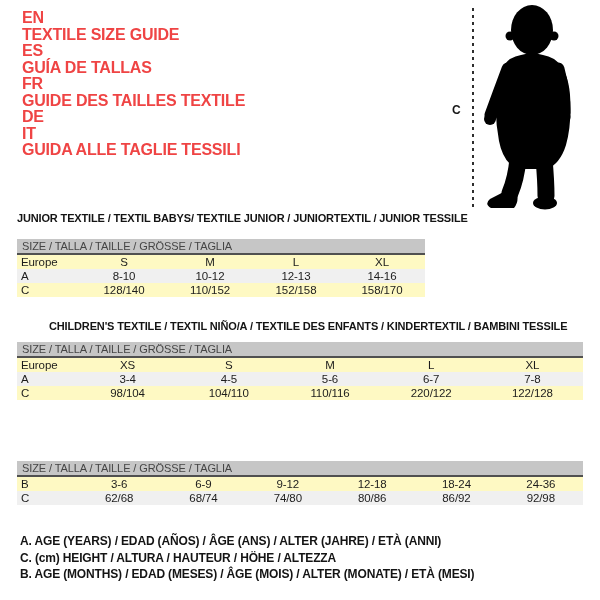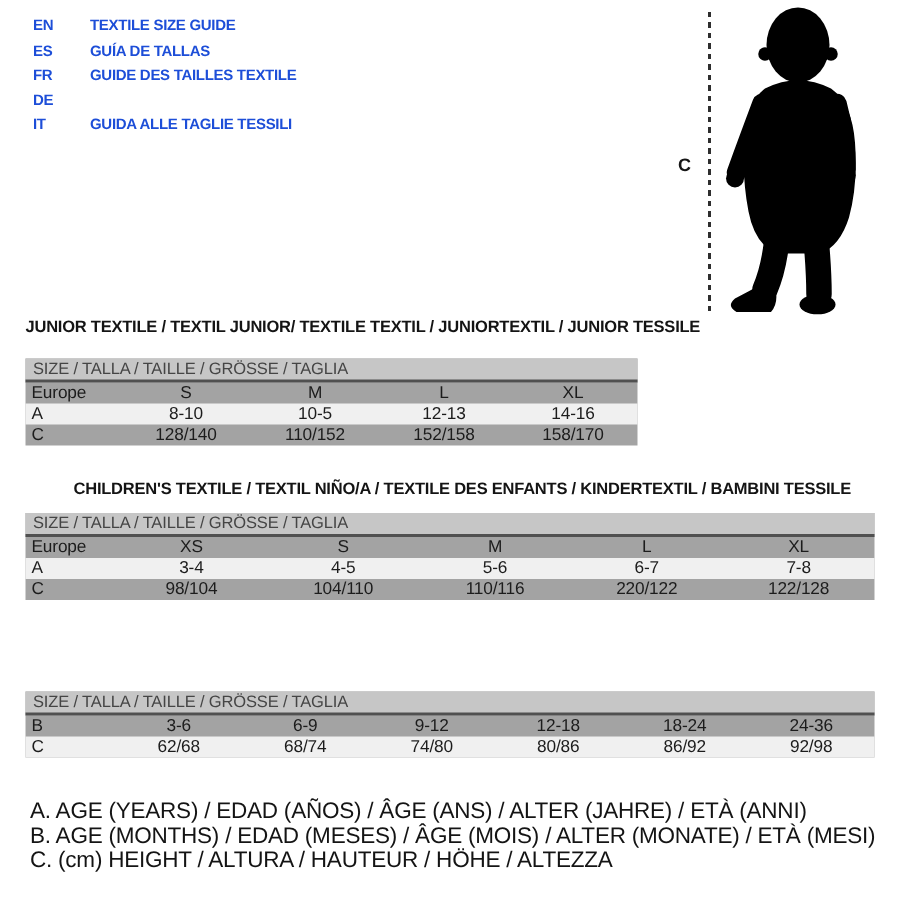--- a/index.html
+++ b/index.html
@@ -1,56 +1,56 @@
 <!DOCTYPE html>
 <html style="--bar-bg: #c6c6c6; --row-alt-bg: #f0f0f0;"><head>
 <meta charset="utf-8">
 <style>
   html,body{margin:0;padding:0;background:#fff;}
   body{width:600px;height:600px;font-family:"Liberation Sans",sans-serif;-webkit-font-smoothing:antialiased;}
   .canvas{position:relative;width:600px;height:600px;background:#fff;overflow:hidden;}
 
   
   .lang-block{position:absolute;left:22px;top:10px;}
-  .lang-row{display:flex;line-height:16.5px;font-size:10px;font-weight:bold;color:#1d4ed8;letter-spacing:-0.2px;}
+  .lang-row{display:flex;line-height:16.5px;font-size:16px;font-weight:bold;color:#ef4444;letter-spacing:-0.2px;flex-direction:column;}
   .lang-code{width:38px;}
   .lang-label{white-space:nowrap;}
 
   
   .dash-line{position:absolute;left:472px;top:8px;width:2px;height:202px;
     background:repeating-linear-gradient(to bottom,#2e2e2e 0 3.5px,transparent 3.5px 7px);}
   .height-label{position:absolute;left:452px;top:103px;font-size:12px;font-weight:bold;color:#161616;}
   .baby-svg{position:absolute;left:480px;top:3px;width:104px;height:210px;}
 
   
   .sec-title{position:absolute;left:17px;font-size:11px;font-weight:bold;color:#141414;
     letter-spacing:-0.15px;line-height:13.5px;white-space:nowrap;}
   .sec-title.wrap{white-space:normal;max-width:500px;}
   .t1-title{top:212px;}
   .t2-title{top:320px;margin-left:32px;}
   .t3-title{top:423px;}
 
   
-  .stable{position:absolute;left:17px;background:#a3a3a3;}
+  .stable{position:absolute;left:17px;background:#fef9c3;}
   .stable.t1{top:239px;width:408px;}
   .stable.t2{top:342px;width:566px;}
   .stable.t3{top:461px;width:566px;}
   .size-bar{height:16px;background:var(--bar-bg,#c6c6c6);border-bottom:2px solid #505050;
     display:flex;align-items:center;padding-left:5px;box-sizing:border-box;
     font-size:11px;color:#454545;letter-spacing:-0.1px;}
   .trow{display:flex;height:14px;align-items:center;font-size:11.5px;color:#1c1c1c;letter-spacing:-0.1px;}
   .trow.alt{background:var(--row-alt-bg,#f0f0f0);}
   .tlabel{padding-left:4px;box-sizing:border-box;}
   .t1 .tlabel{width:64px;}
   .t2 .tlabel,.t3 .tlabel{width:60px;}
   .tcell{flex:1;text-align:center;}
 
   
   .notes{position:absolute;left:20px;top:533px;}
-  .note-line{font-size:15px;font-weight:normal;color:#141414;line-height:16.5px;
+  .note-line{font-size:12px;font-weight:bold;color:#141414;line-height:16.5px;
     letter-spacing:-0.15px;white-space:nowrap;}
 </style>
 </head>
 <body>
 
 <div class="canvas">
 
   <div class="lang-block">
     <div class="lang-row">
       <span class="lang-code">EN</span>
@@ -87,35 +87,35 @@
       <ellipse cx="65" cy="200" rx="12" ry="6.5"></ellipse>
     </g>
     <g fill="none" stroke="#000000" stroke-linecap="round">
       <path d="M28,66 Q19,90 11,112" stroke-width="13"></path>
       <path d="M78,66 Q84,88 84,110" stroke-width="13"></path>
       <path d="M38,156 Q36,176 30,190" stroke-width="17"></path>
       <path d="M64,156 Q66,178 66,193" stroke-width="17"></path>
     </g>
   </svg>
 
-  <div class="sec-title t1-title">JUNIOR TEXTILE / TEXTIL JUNIOR/ TEXTILE TEXTIL / JUNIORTEXTIL / JUNIOR TESSILE</div>
+  <div class="sec-title t1-title">JUNIOR TEXTILE / TEXTIL BABYS/ TEXTILE JUNIOR / JUNIORTEXTIL / JUNIOR TESSILE</div>
   <div class="stable t1">
     <div class="size-bar">SIZE / TALLA / TAILLE / GRÖSSE / TAGLIA</div>
     <div>
         <div class="trow">
           <div class="tlabel">Europe</div>
           <div class="tcell">S</div>
           <div class="tcell">M</div>
           <div class="tcell">L</div>
           <div class="tcell">XL</div>
         </div>
         <div class="trow alt">
           <div class="tlabel">A</div>
           <div class="tcell">8-10</div>
-          <div class="tcell">10-5</div>
+          <div class="tcell">10-12</div>
           <div class="tcell">12-13</div>
           <div class="tcell">14-16</div>
         </div>
         <div class="trow">
           <div class="tlabel">C</div>
           <div class="tcell">128/140</div>
           <div class="tcell">110/152</div>
           <div class="tcell">152/158</div>
           <div class="tcell">158/170</div>
         </div>
@@ -172,17 +172,17 @@
           <div class="tcell">74/80</div>
           <div class="tcell">80/86</div>
           <div class="tcell">86/92</div>
           <div class="tcell">92/98</div>
         </div>
       </div>
   </div>
 
   <div class="notes">
     <div class="note-line">A. AGE (YEARS) / EDAD (AÑOS) / ÂGE (ANS) / ALTER (JAHRE) / ETÀ (ANNI)</div>
+    <div class="note-line">C. (cm) HEIGHT / ALTURA / HAUTEUR / HÖHE / ALTEZZA</div>
     <div class="note-line">B. AGE (MONTHS) / EDAD (MESES) / ÂGE (MOIS) / ALTER (MONATE) / ETÀ (MESI)</div>
-    <div class="note-line">C. (cm) HEIGHT / ALTURA / HAUTEUR / HÖHE / ALTEZZA</div>
   </div>
 
 </div>
 
 </body></html>

